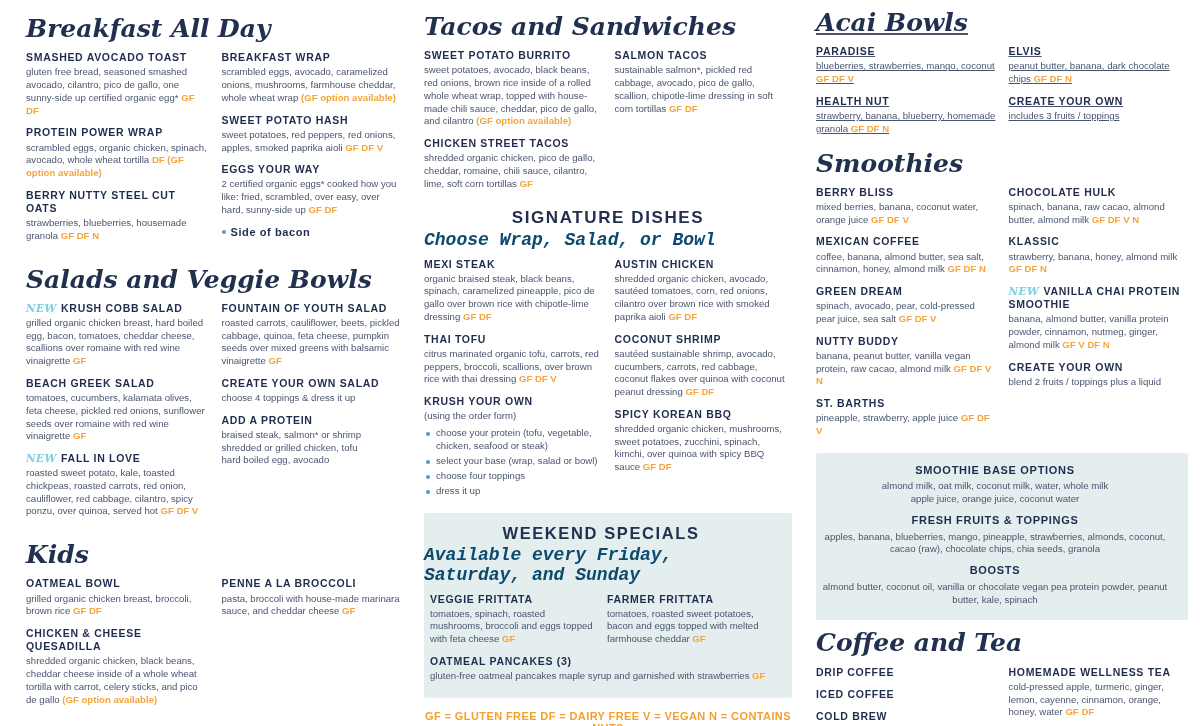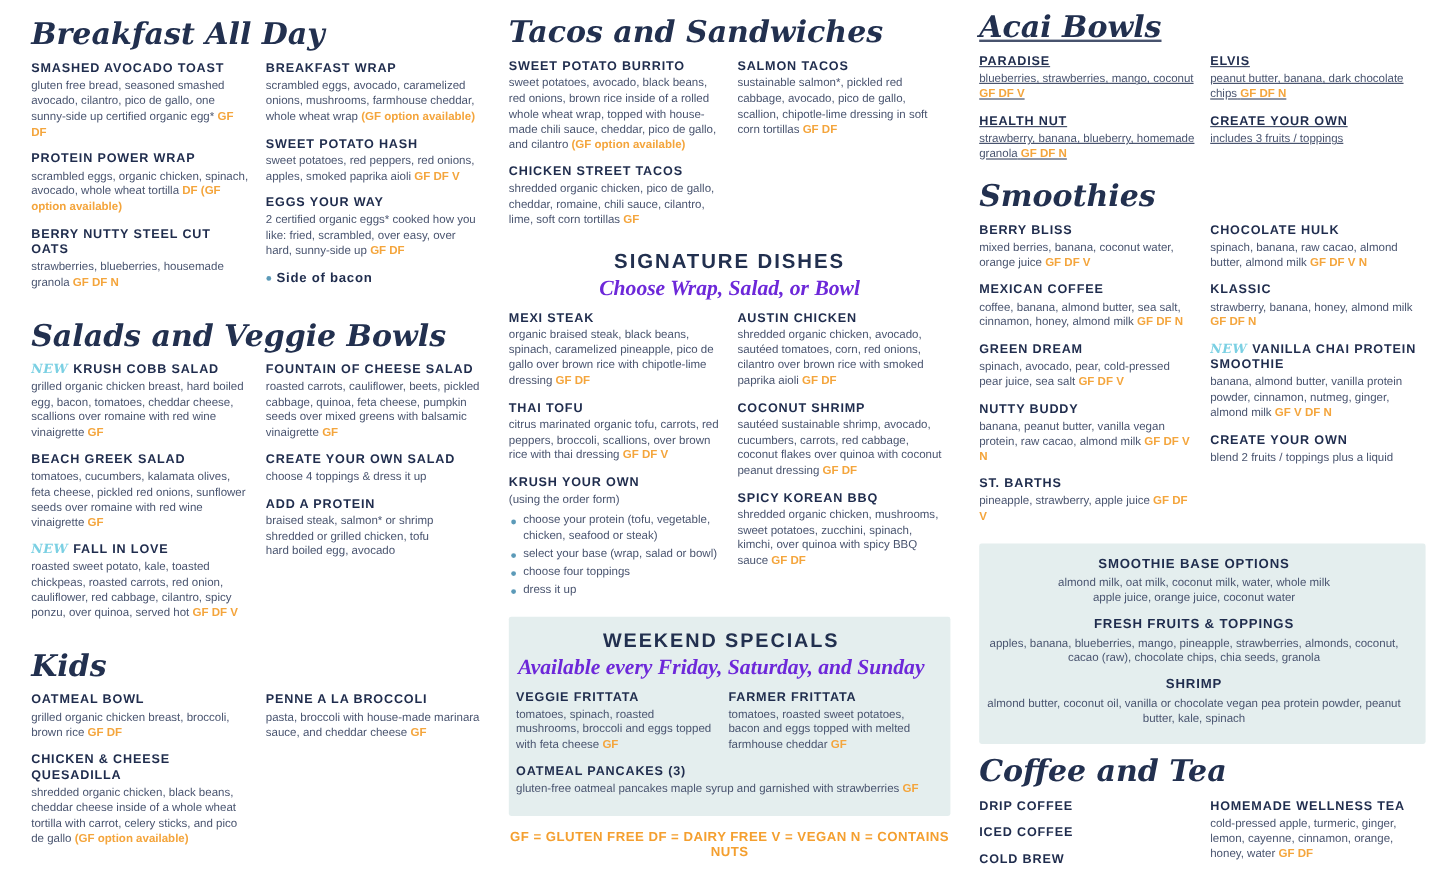--- a/index.html
+++ b/index.html
@@ -18,22 +18,22 @@
     font-family:"DejaVu Serif", serif;
     font-style:italic;font-weight:700;
     color:#22304f;font-size:25px;line-height:1.05;
     margin:0 0 9px 0;letter-spacing:0px;
   }
   .caps-title{
     color:#22304f;font-size:17px;font-weight:700;letter-spacing:1.6px;
     text-align:center;margin:0;
   }
   .script-sub{
-    font-family:Liberation Serif, serif;font-style:italic;font-weight:700;
-    color:#6d28d9;font-size:18px;text-align:center;margin:2px 0 8px 0;
+    font-family:Liberation Mono, monospace;font-style:italic;font-weight:700;
+    color:#0c4a6e;font-size:18px;margin:2px 0 8px 0;
   }
   section{margin-bottom:15px;}
   #section-tacos{margin-bottom:8px;}
   #section-signature{margin-bottom:6px;}
   #section-acai{margin-bottom:6px;text-decoration:underline;}
   #section-smoothies{margin-bottom:6px;}
   #section-coffee{margin-bottom:4px;}
 
   .cols{display:flex;gap:13px;}
   .subcol{flex:1;min-width:0;}
@@ -131,21 +131,21 @@
             <h4 class="item-name"><span>BEACH GREEK SALAD</span></h4>
             <p class="item-desc"><span>tomatoes, cucumbers, kalamata olives, feta cheese, pickled red onions, sunflower seeds over romaine with red wine vinaigrette</span> <span class="diet-tags">GF</span></p>
           </div>
           <div class="menu-item">
             <h4 class="item-name"><span class="new-badge">NEW </span><span>FALL IN LOVE</span></h4>
             <p class="item-desc"><span>roasted sweet potato, kale, toasted chickpeas, roasted carrots, red onion, cauliflower, red cabbage, cilantro, spicy ponzu, over quinoa, served hot</span> <span class="diet-tags">GF DF V</span></p>
           </div>
         </div>
         <div class="subcol">
           <div class="menu-item">
-            <h4 class="item-name"><span>FOUNTAIN OF CHEESE SALAD</span></h4>
+            <h4 class="item-name"><span>FOUNTAIN OF YOUTH SALAD</span></h4>
             <p class="item-desc"><span>roasted carrots, cauliflower, beets, pickled cabbage, quinoa, feta cheese, pumpkin seeds over mixed greens with balsamic vinaigrette</span> <span class="diet-tags">GF</span></p>
           </div>
           <div class="menu-item">
             <h4 class="item-name"><span>CREATE YOUR OWN SALAD</span></h4>
             <p class="item-desc"><span>choose 4 toppings &amp; dress it up</span></p>
           </div>
           <div class="menu-item">
             <h4 class="item-name"><span>ADD A PROTEIN</span></h4>
             <p class="item-desc"><span>braised steak, salmon* or shrimp
 shredded or grilled chicken, tofu
@@ -340,21 +340,21 @@
         <div class="menu-item">
           <h4 class="item-name"><span>SMOOTHIE BASE OPTIONS</span></h4>
           <p class="item-desc"><span>almond milk, oat milk, coconut milk, water, whole milk
 apple juice, orange juice, coconut water</span></p>
         </div>
         <div class="menu-item">
           <h4 class="item-name"><span>FRESH FRUITS &amp; TOPPINGS</span></h4>
           <p class="item-desc"><span>apples, banana, blueberries, mango, pineapple, strawberries, almonds, coconut, cacao (raw), chocolate chips, chia seeds, granola</span></p>
         </div>
         <div class="menu-item">
-          <h4 class="item-name"><span>SHRIMP</span></h4>
+          <h4 class="item-name"><span>BOOSTS</span></h4>
           <p class="item-desc"><span>almond butter, coconut oil, vanilla or chocolate vegan pea protein powder, peanut butter, kale, spinach</span></p>
         </div>
       </div>
   </section>
   <section id="section-coffee">
     <h2 class="script">Coffee and Tea</h2>
     <div class="cols">
         <div class="subcol">
           <div class="menu-item">
             <h4 class="item-name"><span>DRIP COFFEE</span></h4>

